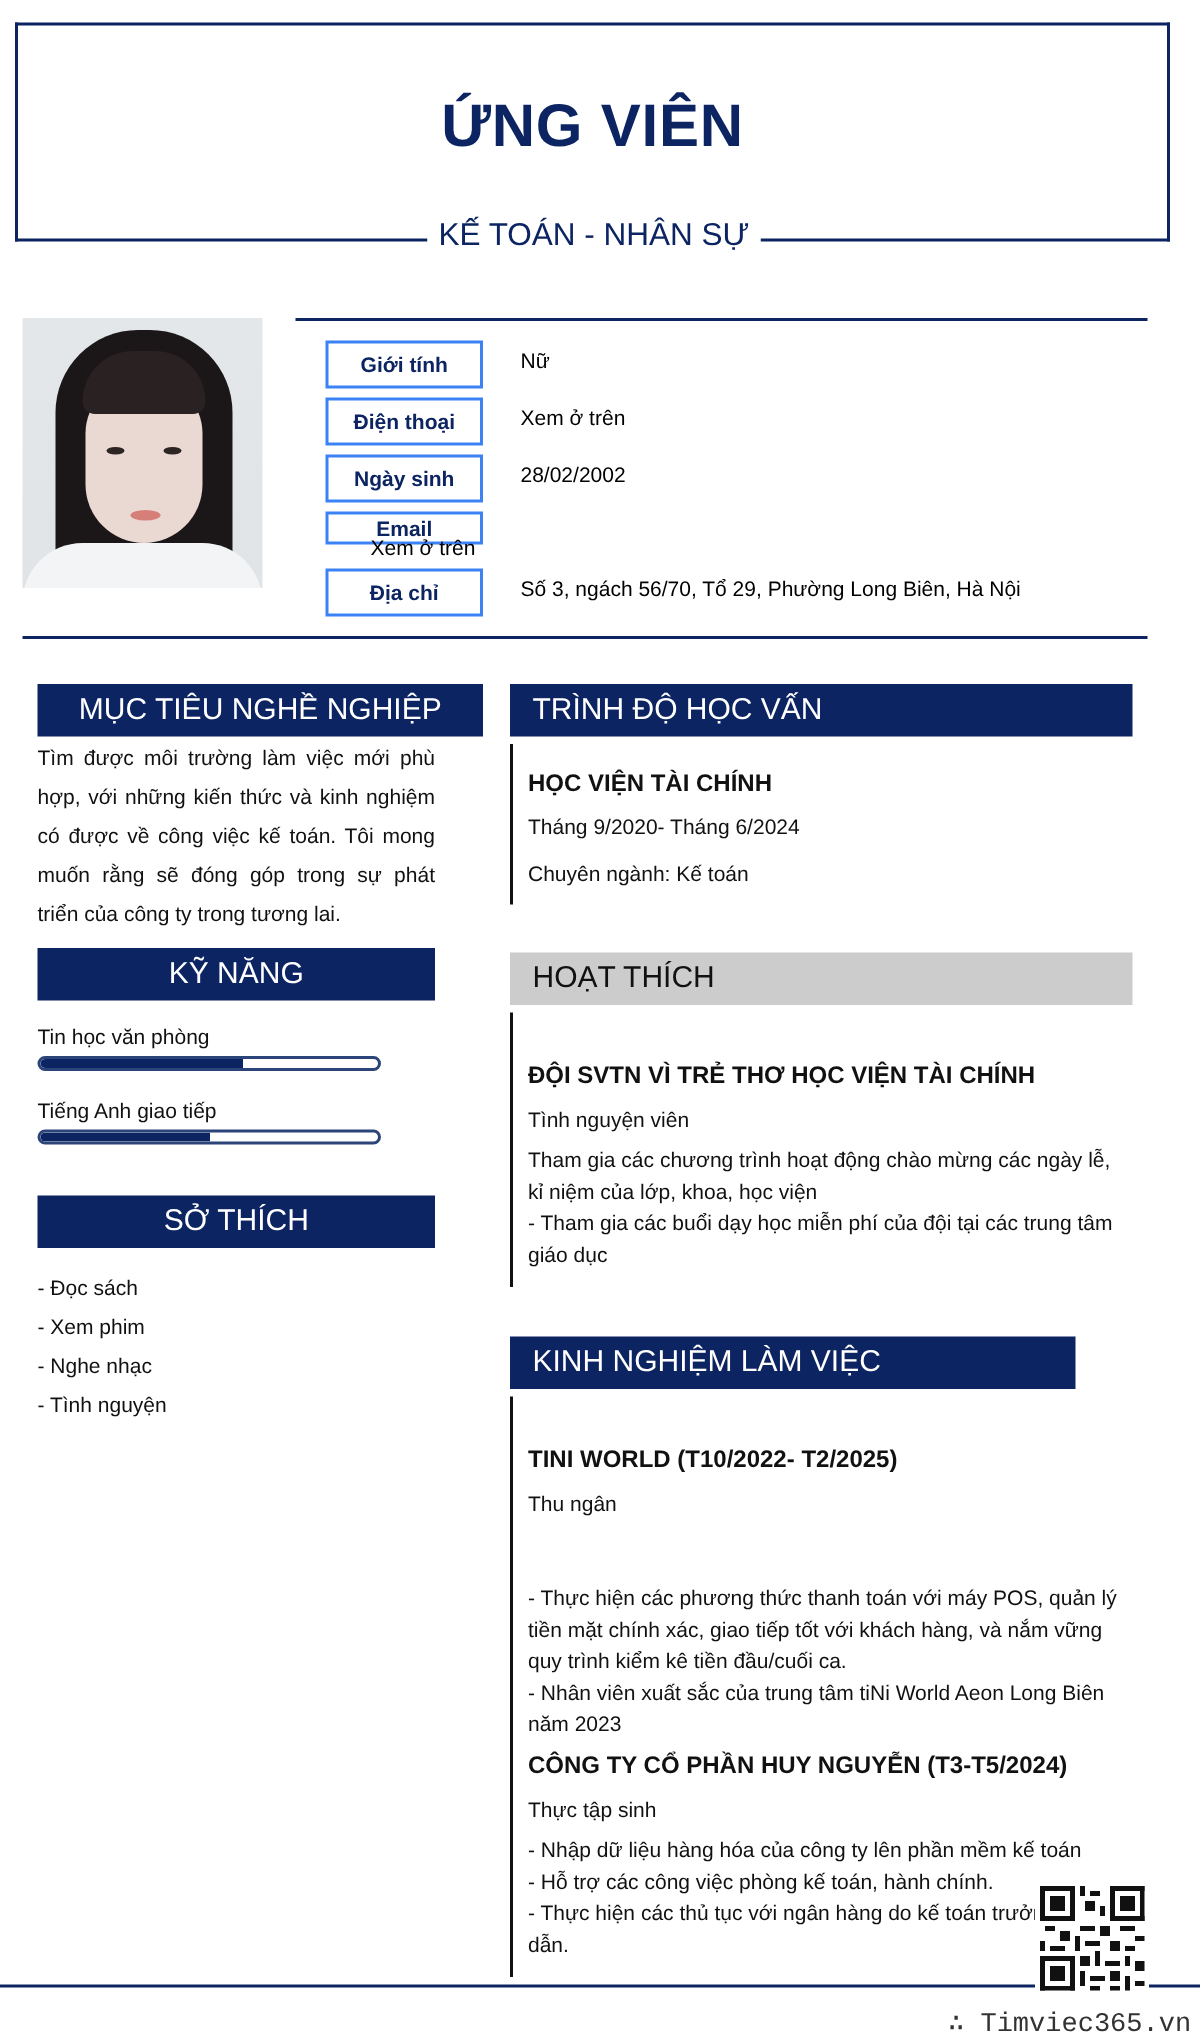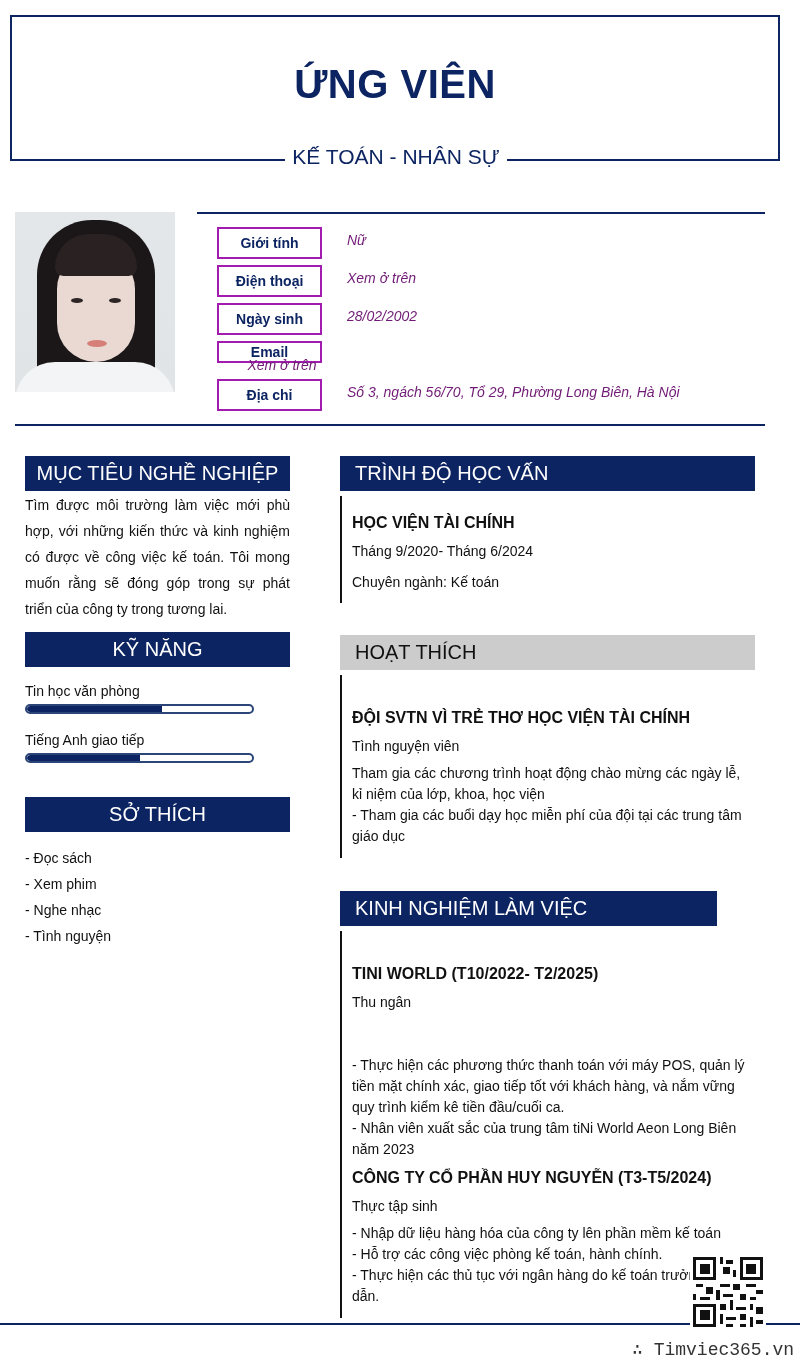--- a/index.html
+++ b/index.html
@@ -15,22 +15,22 @@
   .photo .hair { position: absolute; left: 22px; top: 8px; width: 118px; height: 172px; background: #1b1718; border-radius: 55px 55px 10px 10px; }
   .photo .face { position: absolute; left: 42px; top: 40px; width: 78px; height: 110px; background: #ead9d3; border-radius: 38px 38px 40px 40px; }
   .photo .bangs { position: absolute; left: 40px; top: 22px; width: 82px; height: 42px; background: #2a2123; border-radius: 40px 40px 10px 10px; }
   .photo .eye { position: absolute; top: 86px; width: 12px; height: 5px; background: #2d2424; border-radius: 50%; }
   .photo .mouth { position: absolute; left: 72px; top: 128px; width: 20px; height: 7px; background: #d57f78; border-radius: 50%; }
   .photo .shirt { position: absolute; left: 0; top: 150px; width: 160px; height: 40px; background: #f3f4f5; border-radius: 40px 40px 0 0; }
 
   .info-line-top { position: absolute; left: 197px; top: 212px; width: 568px; height: 2px; background: #0c2461; }
   .info-line-bottom { position: absolute; left: 15px; top: 424px; width: 750px; height: 2px; background: #0c2461; }
   .info-row { position: absolute; left: 217px; height: 32px; display: flex; align-items: center; }
-  .info-label { width: 105px; height: 32px; border: 2px solid #a21caf; display: flex; align-items: center; justify-content: center; font-size: 14px; font-weight: bold; color: #0c2461; }
-  .info-value { margin-left: 25px; font-size: 14px; color: #701a75; margin-top: -6px; font-style: italic; }
+  .info-label { width: 105px; height: 32px; border: 2px solid #3b82f6; display: flex; align-items: center; justify-content: center; font-size: 14px; font-weight: bold; color: #0c2461; }
+  .info-value { margin-left: 25px; font-size: 14px; color: #000000; margin-top: -6px; }
 
   .sec-head { position: absolute; background: #0c2461; color: #fff; font-size: 20px; height: 35px; display: flex; align-items: center; }
   .sec-head.center { justify-content: center; }
   .sec-head.left { padding-left: 15px; }
   .sec-head.gray { background: #cccccc; color: #111; }
 
   .objective { position: absolute; left: 25px; top: 492px; width: 265px; font-size: 14px; line-height: 26px; text-align: justify; }
   .skill-label { position: absolute; left: 25px; font-size: 14px; }
   .skill-bar { position: absolute; left: 25px; width: 229px; height: 10px; border: 2px solid #2c4578; border-radius: 6px; background: #fff; overflow: hidden; }
   .skill-fill { height: 100%; background: #0c2461; border-radius: 6px 0 0 6px; }
@@ -81,21 +81,21 @@
 <div class="info-row" style="top:341px;flex-direction:column;">
   <div class="info-label">Email</div>
   <div class="info-value">Xem ở trên</div>
 </div>
 <div class="info-row" style="top:379px;">
   <div class="info-label">Địa chỉ</div>
   <div class="info-value">Số 3, ngách 56/70, Tổ 29, Phường Long Biên, Hà Nội</div>
 </div>
 <div class="info-line-bottom"></div>
 
-<div class="sec-head center" style="left:25px; top:456px; width:265px;">MỤC TIÊU NGHỀ NGHIỆP</div>
+<div class="sec-head center" style="left:25px; top:456px; width:297px;">MỤC TIÊU NGHỀ NGHIỆP</div>
 <div class="objective">Tìm được môi trường làm việc mới phù hợp, với những kiến thức và kinh nghiệm có được về công việc kế toán. Tôi mong muốn rằng sẽ đóng góp trong sự phát triển của công ty trong tương lai.</div>
 
 <div class="sec-head center" style="left:25px; top:632px; width:265px;">KỸ NĂNG</div>
 <div class="skill-label" style="top:683px;">Tin học văn phòng</div>
 <div class="skill-bar" style="top:704px;">
     <div class="skill-fill" style="width:60%;"></div>
   </div>
 <div class="skill-label" style="top:732px;">Tiếng Anh giao tiếp</div>
 <div class="skill-bar" style="top:753px;">
     <div class="skill-fill" style="width:50%;"></div>

